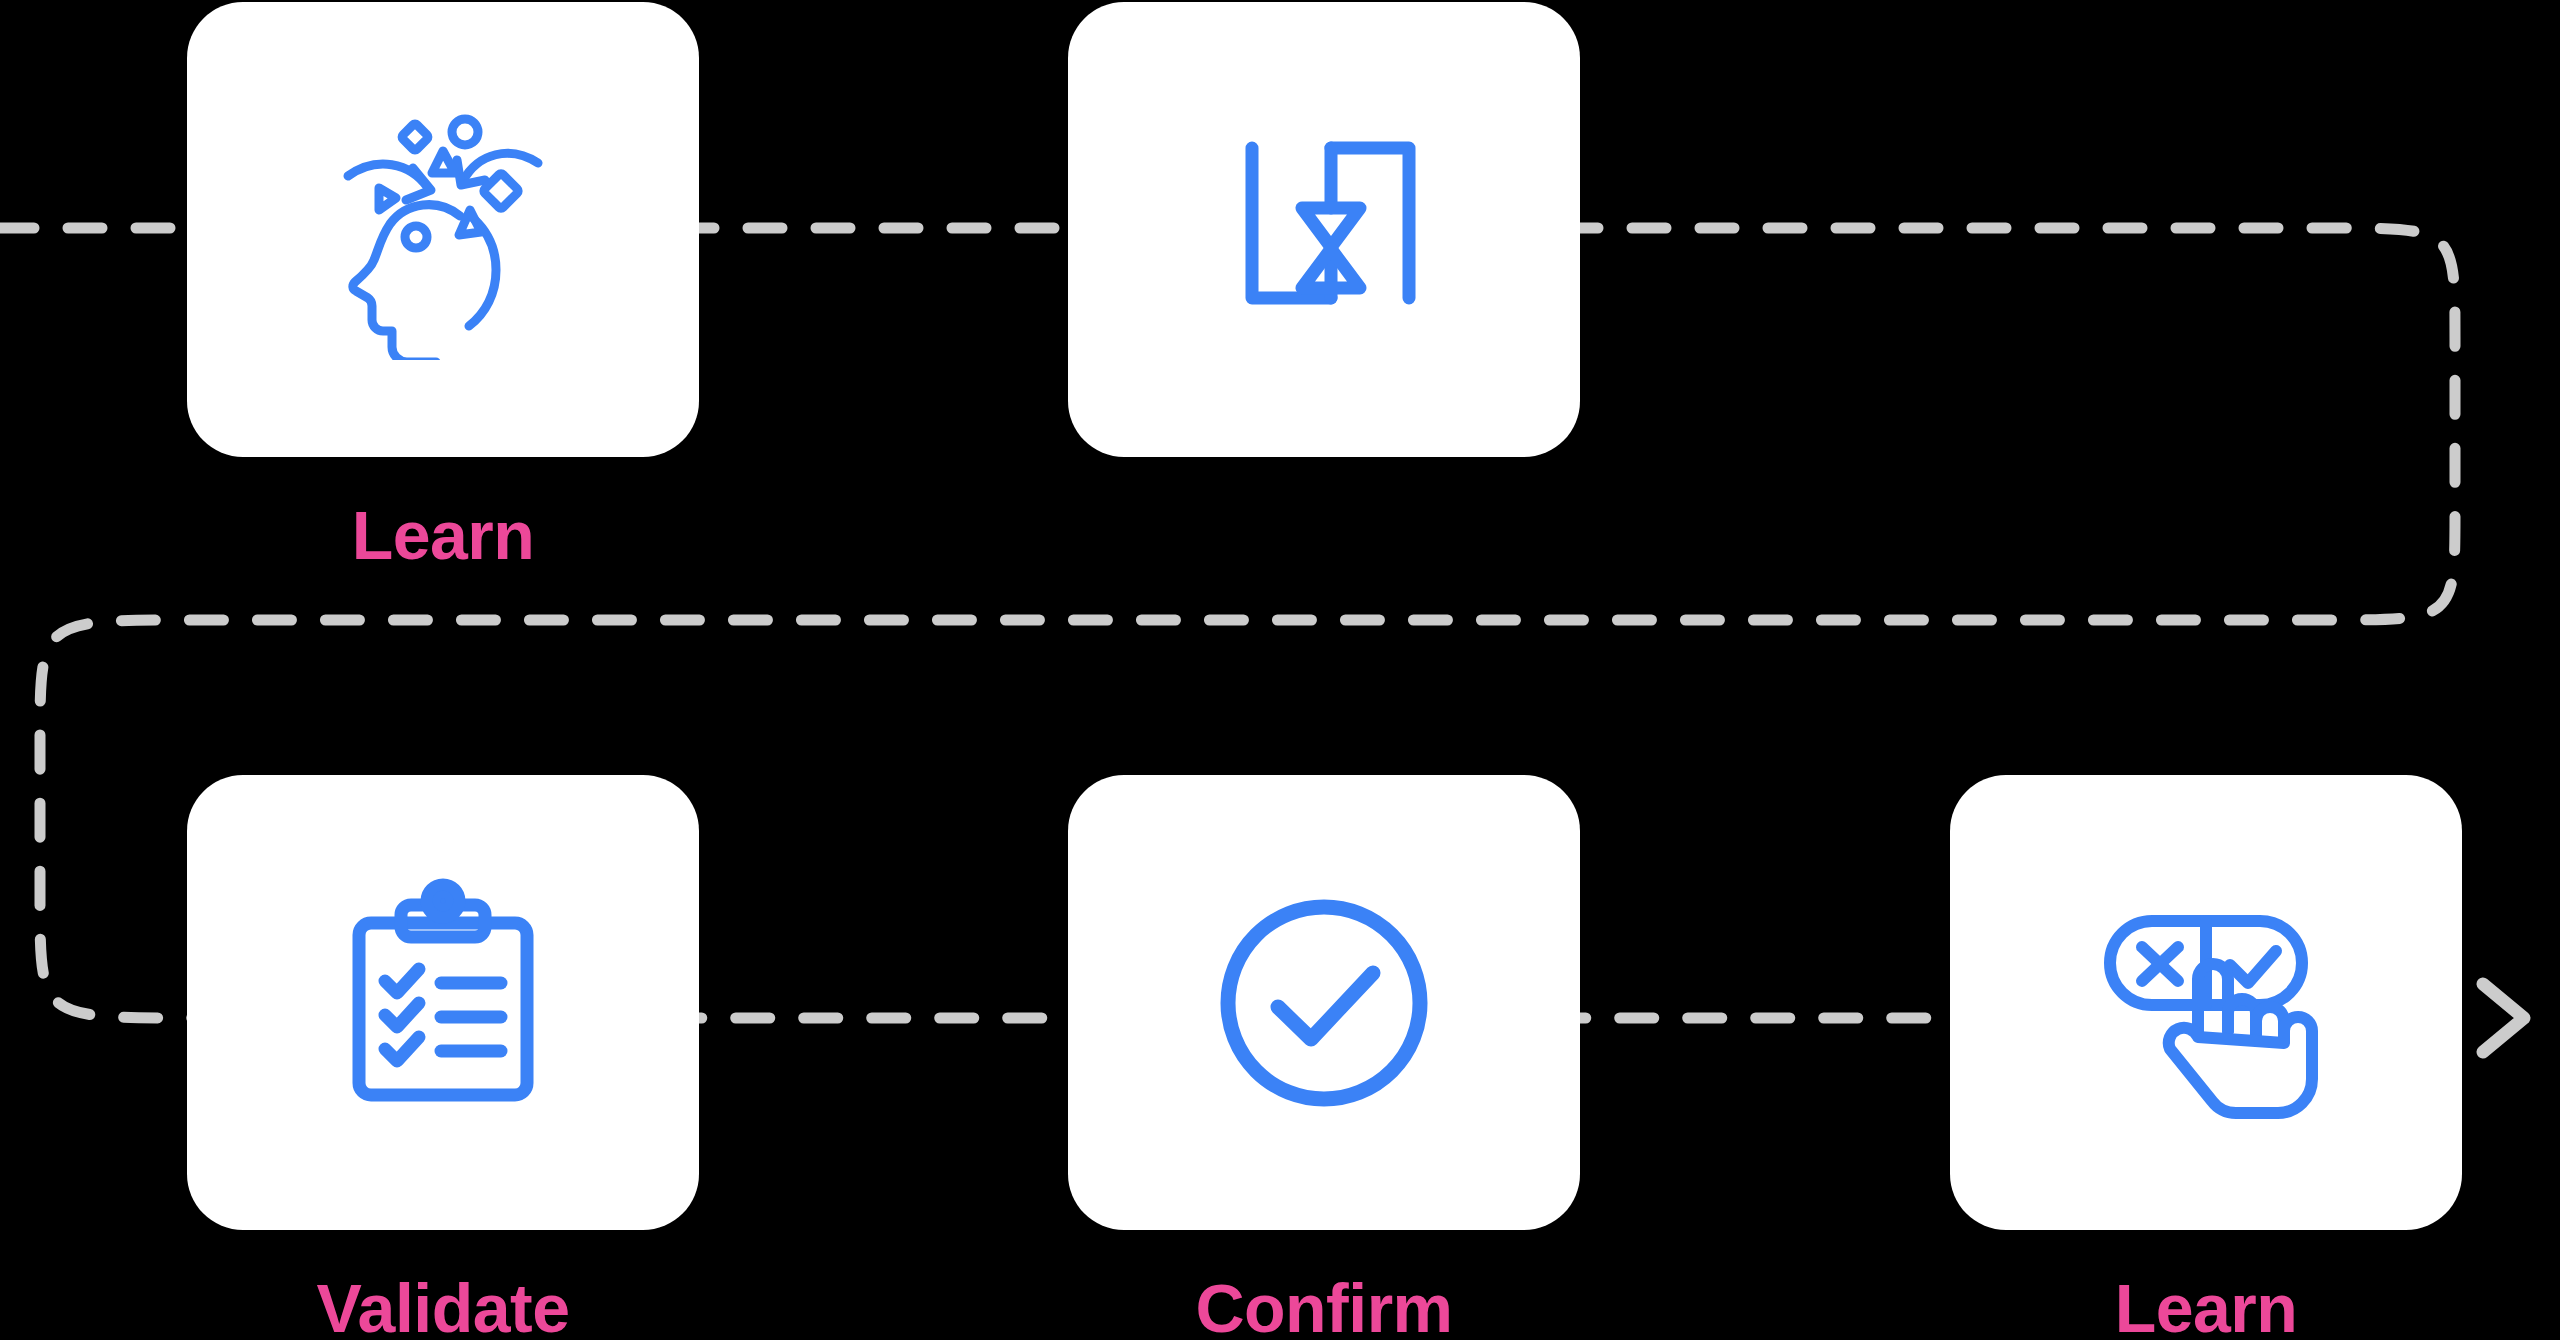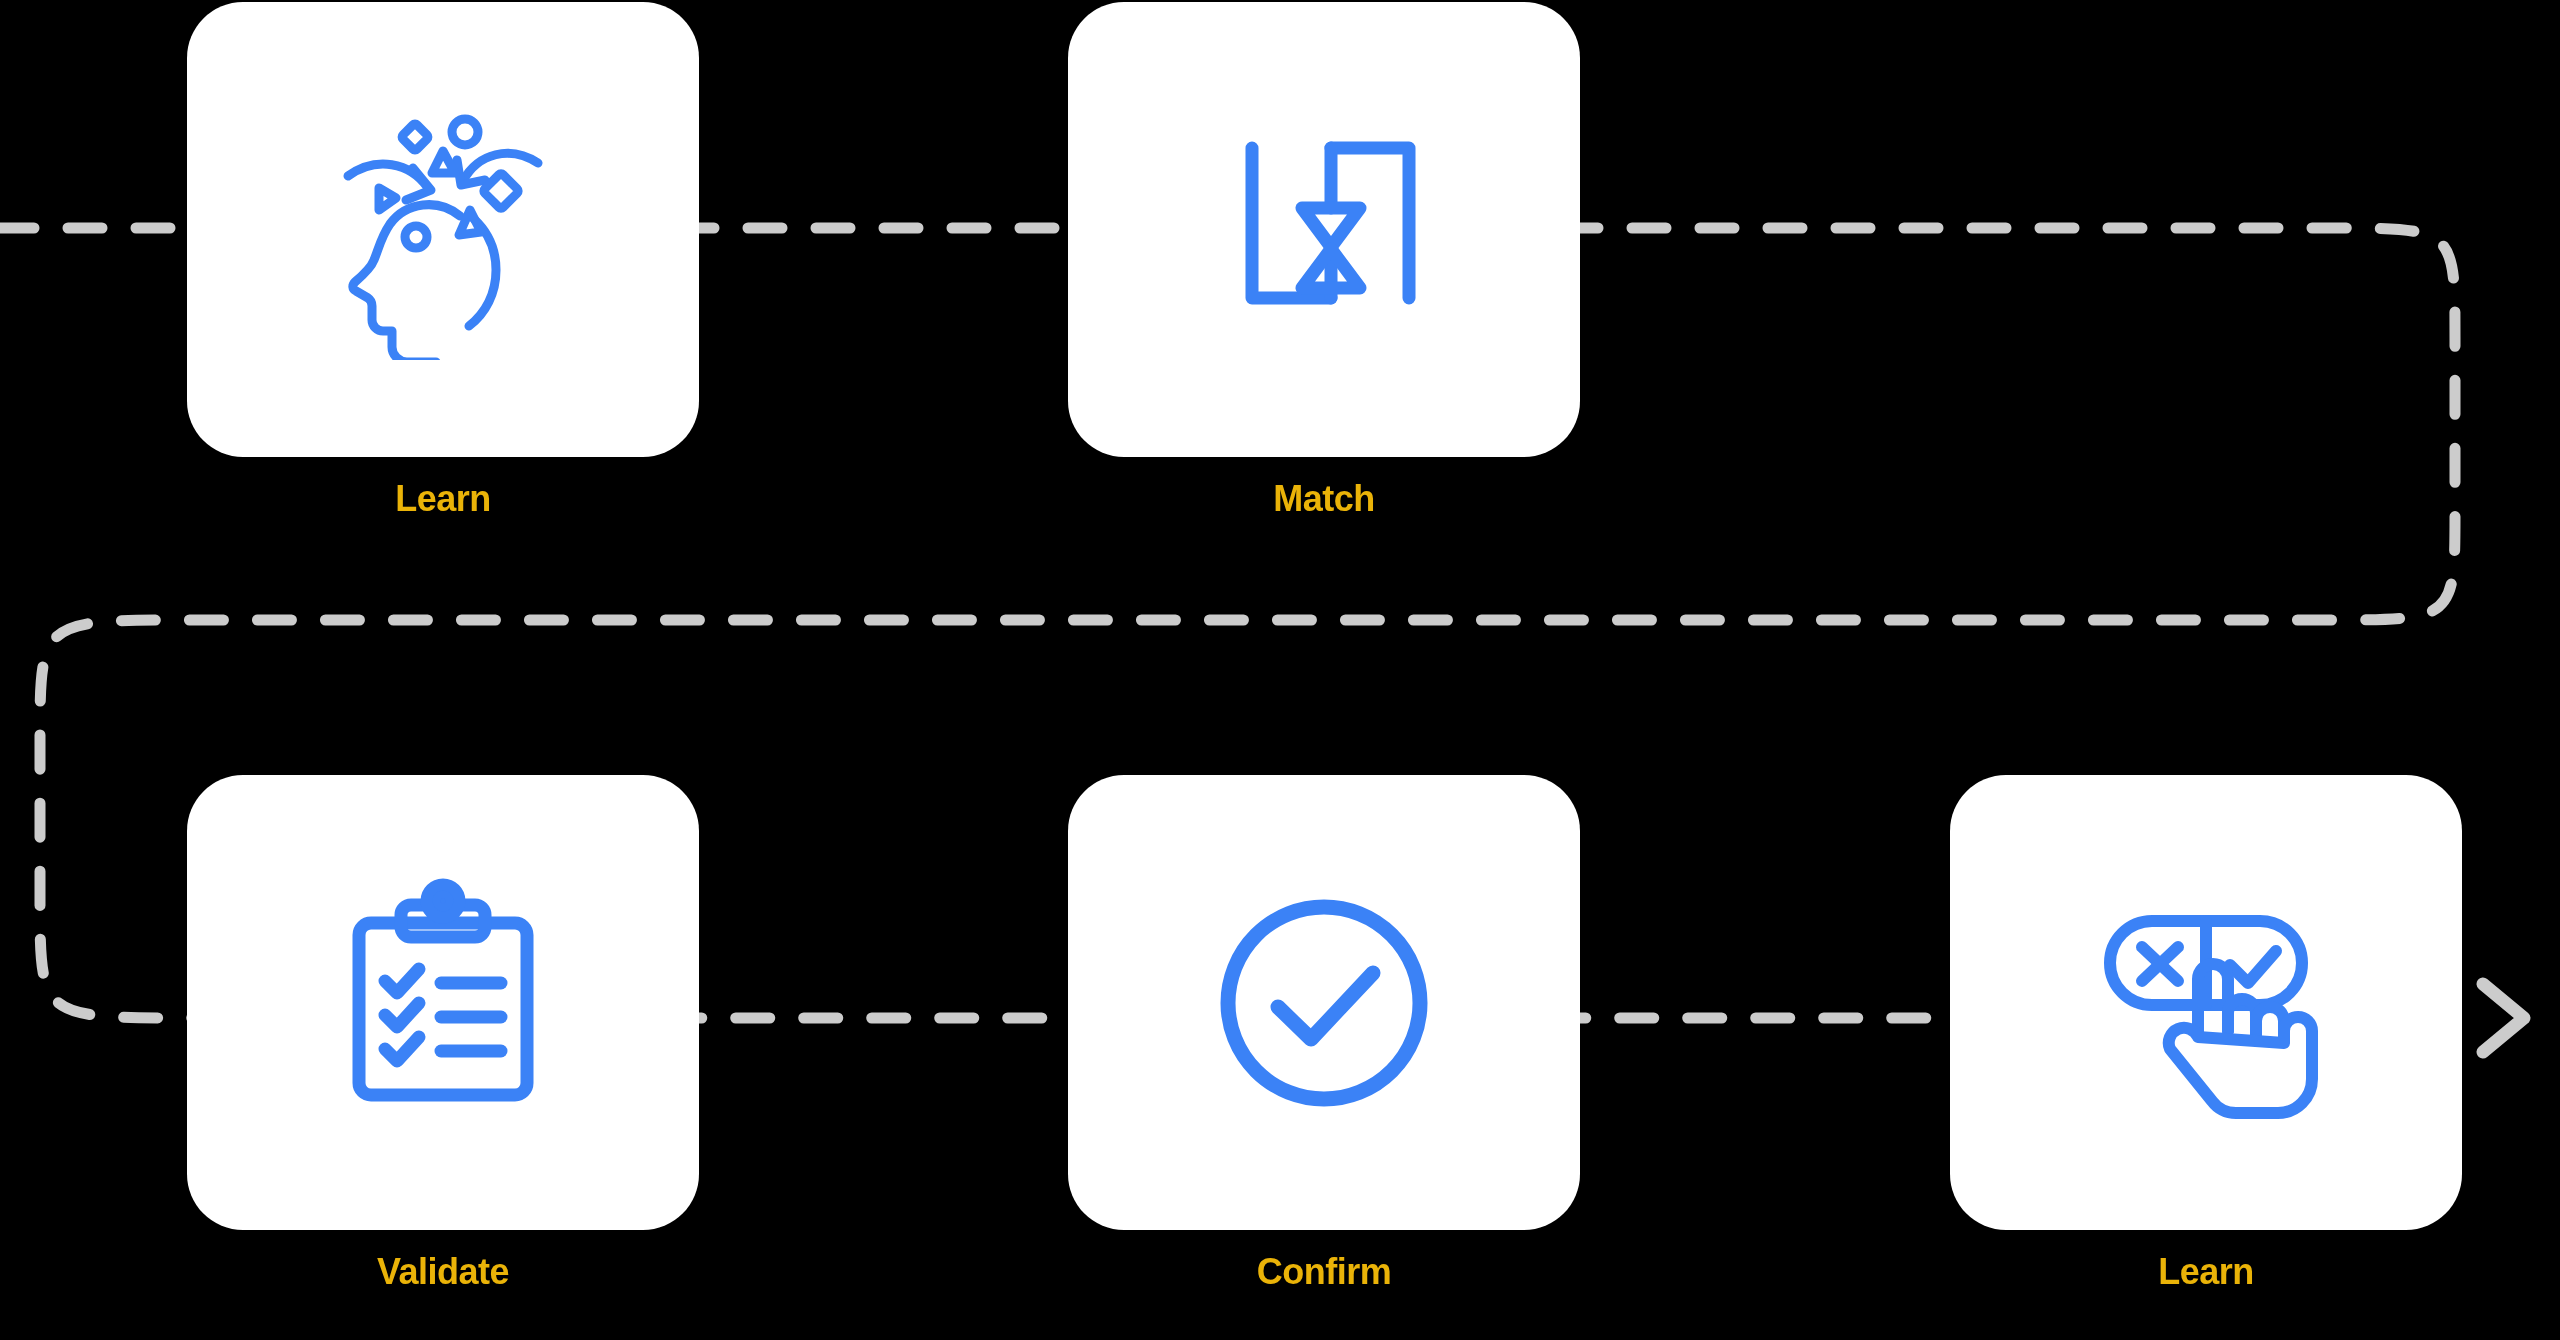--- a/index.html
+++ b/index.html
@@ -46,27 +46,27 @@
     height: 455px;
     background: #ffffff;
     border-radius: 56px;
     display: flex;
     align-items: center;
     justify-content: center;
   }
   .card svg { display: block; }
 
   .step-label {
-    margin-top: 24px;
+    margin-top: 44px;
     width: 512px;
     text-align: center;
-    font-size: 36px;
+    font-size: 68px;
     font-weight: 700;
     letter-spacing: -0.5px;
-    color: #eab308;
+    color: #ec4899;
     font-family: "Liberation Sans", sans-serif;
     line-height: 1;
   }
 </style>
 </head>
 <body>
 
 <div id="stage">
 
   <svg id="connector-layer" viewBox="0 0 2560 1340" width="2560" height="1340" xmlns="http://www.w3.org/2000/svg">
@@ -120,21 +120,20 @@
 
           <path d="M137 48 L215 48 L215 198"></path>
 
           <path d="M137 48 L137 108"></path>
           <path d="M108 108 L166 108 L137 147 Z"></path>
 
           <path d="M137 198 L137 152"></path>
           <path d="M108 188 L166 188 L137 149 Z"></path>
         </svg>
       </div>
-      <div class="step-label">Match</div>
     </div>
 
   </div>
 
   <div class="row" id="row-bottom">
 
     <div class="step col-1">
       <div class="card">
         <svg width="260" height="260" viewBox="0 0 260 260" xmlns="http://www.w3.org/2000/svg" fill="none" stroke="#3b82f6" stroke-width="15" stroke-linecap="round" stroke-linejoin="round">
           <circle cx="130" cy="130" r="96"></circle>

